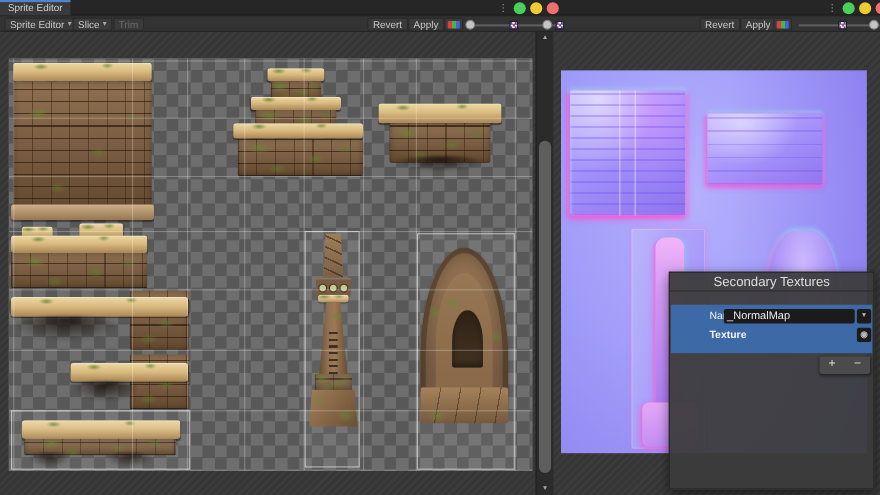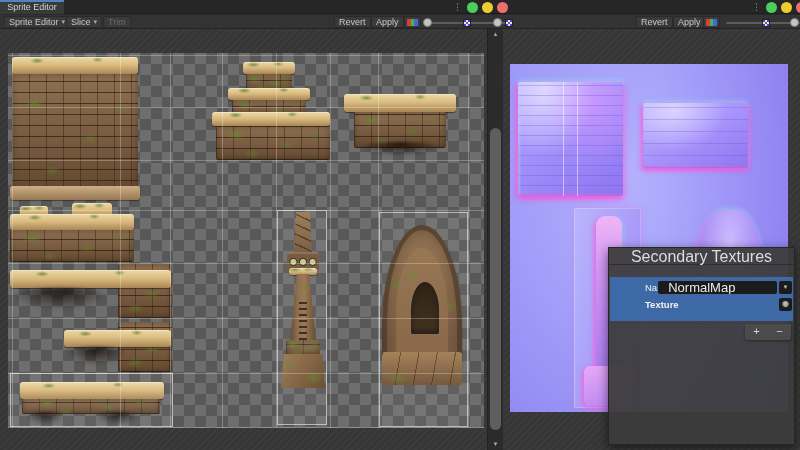--- a/index.html
+++ b/index.html
@@ -132,27 +132,27 @@
     background-image:linear-gradient(160deg,#e7a9f6,#b483f1);
     box-shadow:-2px 2px 5px rgba(255,90,215,.75); }
   .nm-arch { left:187px; top:146px; width:66px; height:110px; border-radius:40% 40% 0 0 / 55% 55% 0 0;
     background-image:radial-gradient(ellipse at 50% 30%, #cdbcff 0%, #a98ff6 60%, #9a7df2 100%);
     box-shadow:-2px 2px 5px rgba(255,80,215,.7), 0 -2px 4px rgba(140,245,245,.5); }
   .nm-line { position:absolute; width:1px; top:18px; height:114px; background:rgba(255,255,255,.5); }
 
   
   .panel { position:absolute; left:105px; top:218px; width:187px; height:198px;
     background:rgba(59,59,59,.94); border:1px solid #262626; box-shadow:0 3px 10px rgba(0,0,0,.55); }
-  .panel-title { height:17px; line-height:17px; text-align:center; font-size:16px; color:#dedede;
+  .panel-title { height:17px; line-height:17px; text-align:center; font-size:12px; color:#dedede;
     border-bottom:1px solid #2d2d2d; }
   .sel-block { position:absolute; left:1px; top:29px; width:183px; height:44px; background:#3d6aa6; }
   .prow { position:absolute; left:0; width:183px; height:13px; }
   .plabel { position:absolute; left:10px; top:0; font-size:9.5px; color:#f2f2f2; line-height:13px;padding-left:25px; }
   .pfield { position:absolute; left:48px; top:0; width:119px; height:13px; background:#1b1b1b; border-radius:2px;
-    color:#ececec; font-size:13px; line-height:13px; padding:0 3px; white-space:nowrap; overflow:hidden; }
+    color:#ececec; font-size:10px; line-height:13px; padding:0 3px; white-space:nowrap; overflow:hidden; }
   .pctrl { position:absolute; left:169px; top:0; width:13px; height:13px; background:#1b1b1b; border-radius:2px;
     color:#bbb; text-align:center; }
   .pctrl.dd { font-size:6px; line-height:13px; }
   .pctrl.ob { font-size:8px; line-height:12px; }
   .tex-thumb { display:inline-block; width:8px; height:8px; margin-right:3px; vertical-align:-1px; border-radius:1px;
     background-image:conic-gradient(#c3aef8 25%, #a18bf0 0 50%, #c3aef8 0 75%, #a18bf0 0); background-size:4px 4px; }
   .footer-buttons { position:absolute; left:136px; top:76px; width:46px; height:16px; background:#4b4b4b;
     border-radius:0 0 3px 3px; box-shadow:0 1px 3px rgba(0,0,0,.45); display:flex; }
   .fbtn { flex:1; text-align:center; color:#dcdcdc; font-size:11px; line-height:15px; }
 </style>

